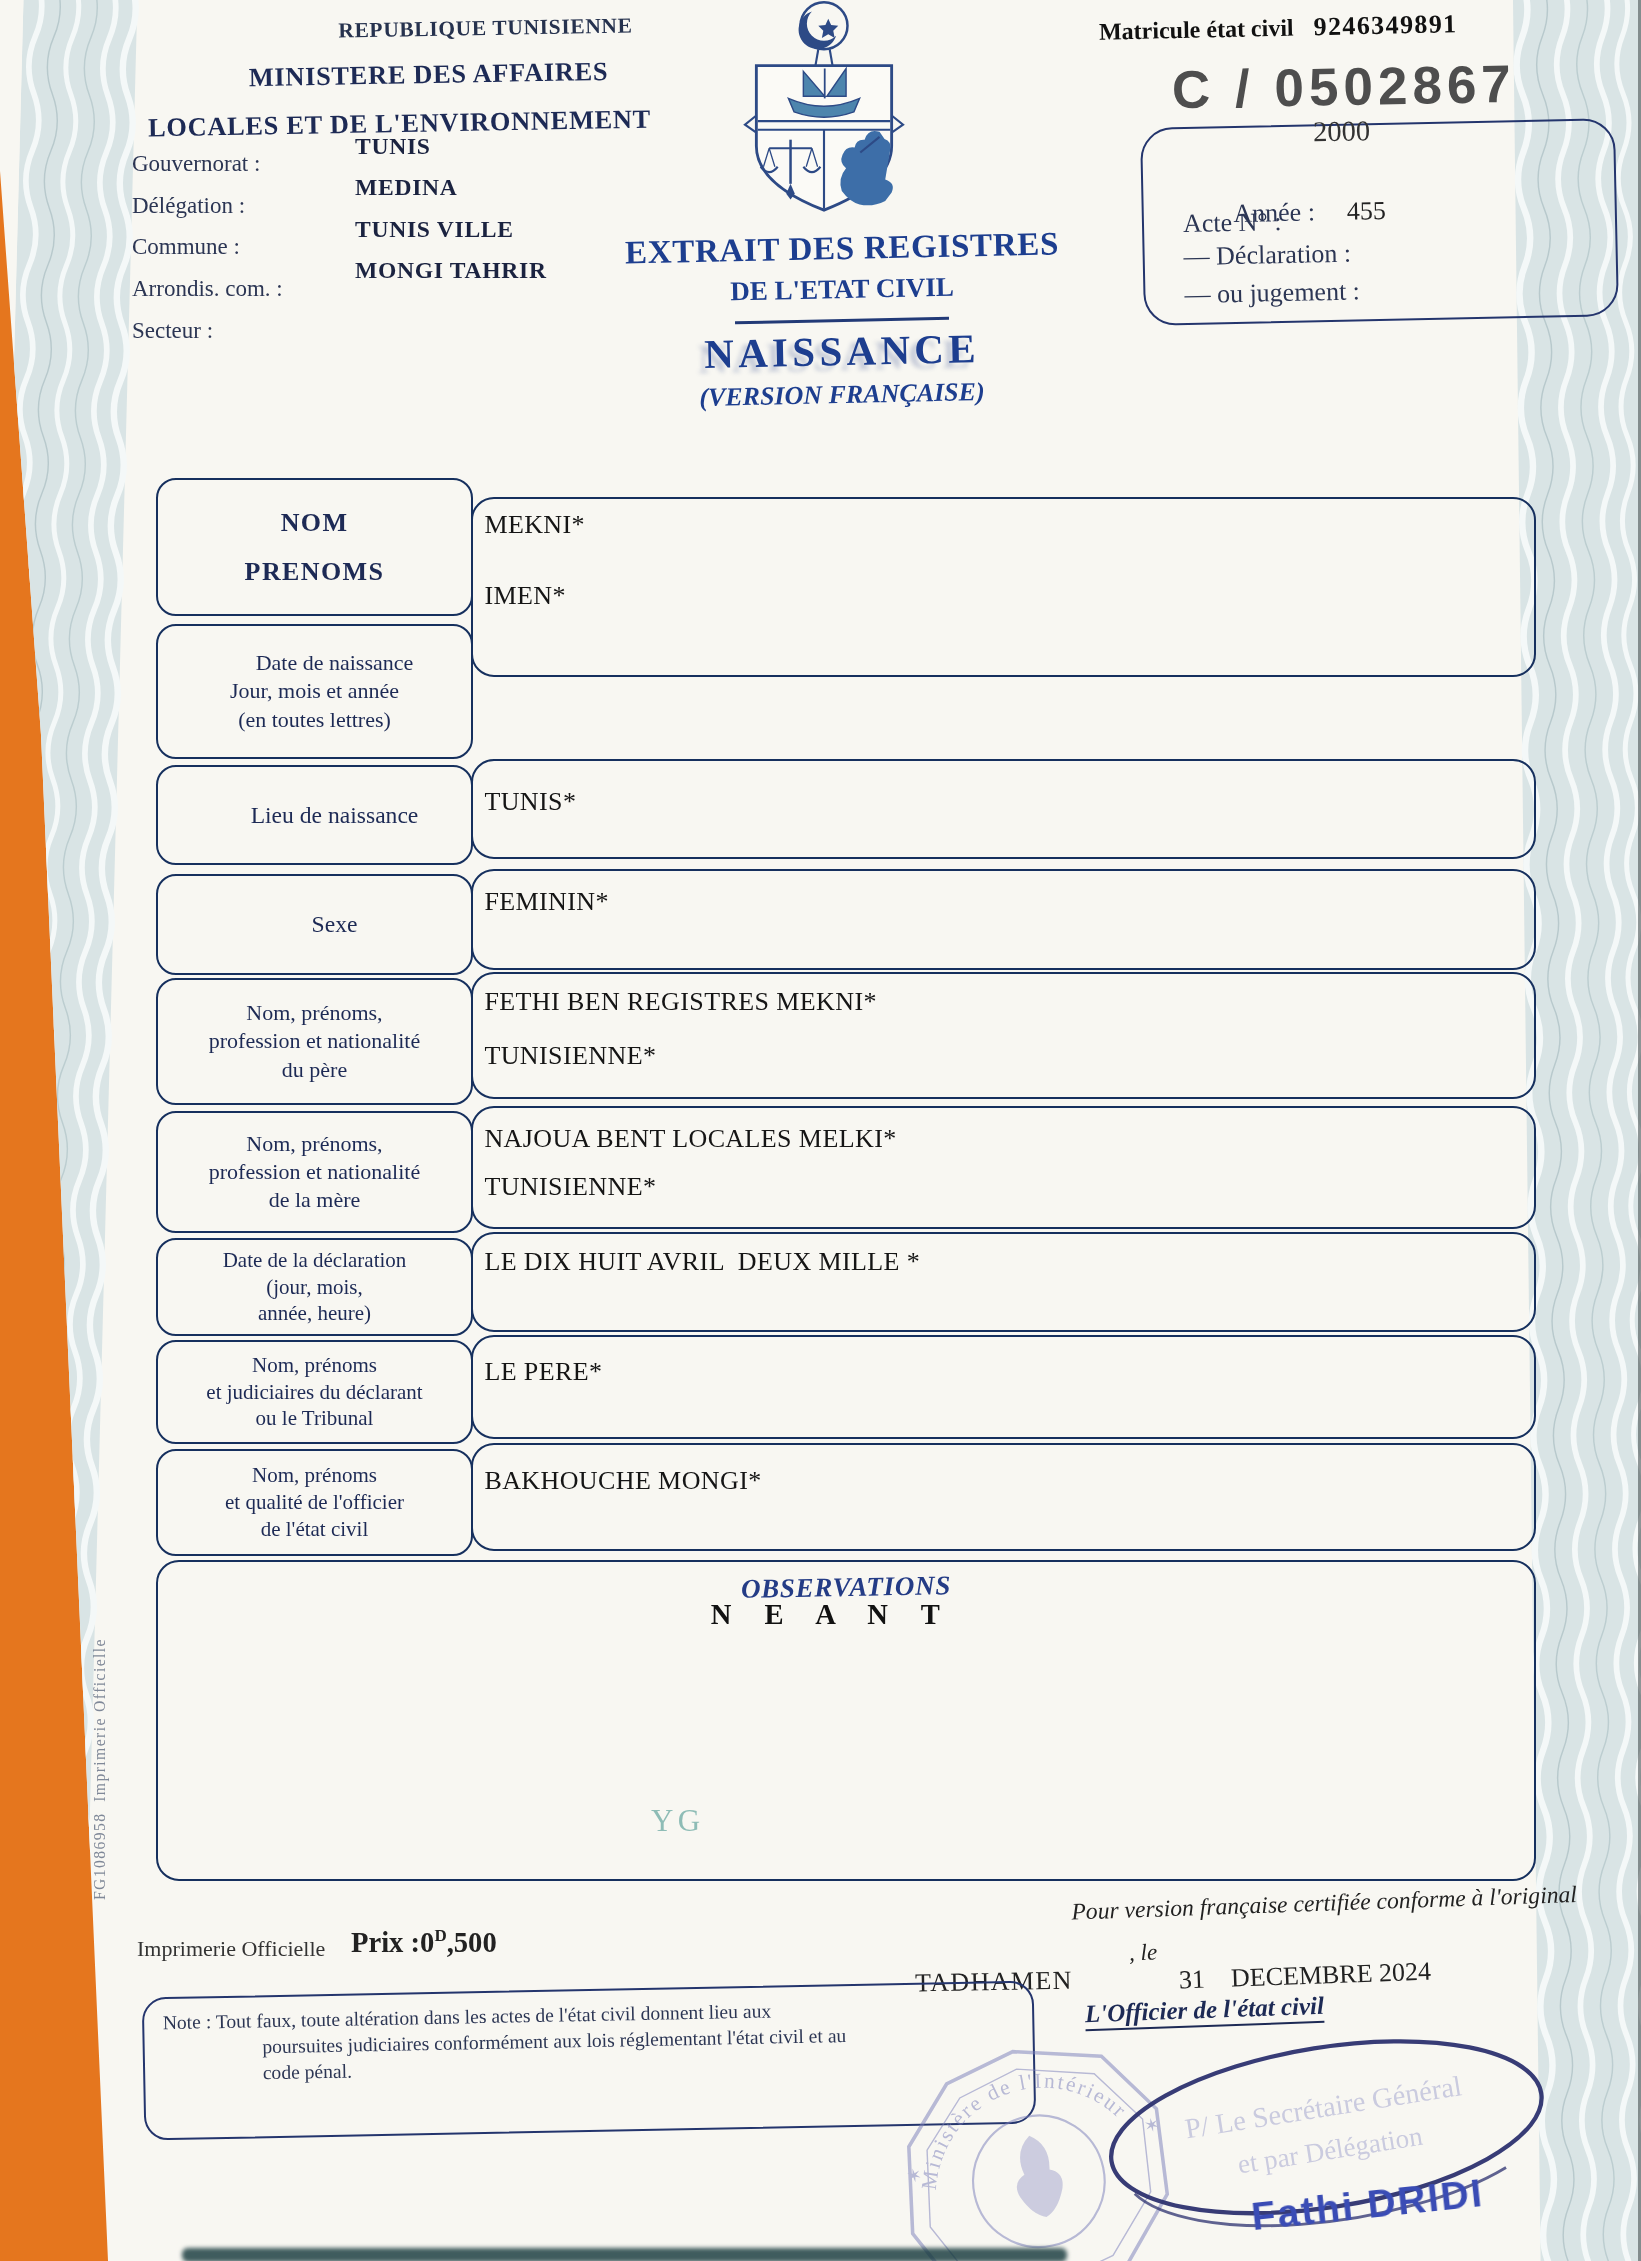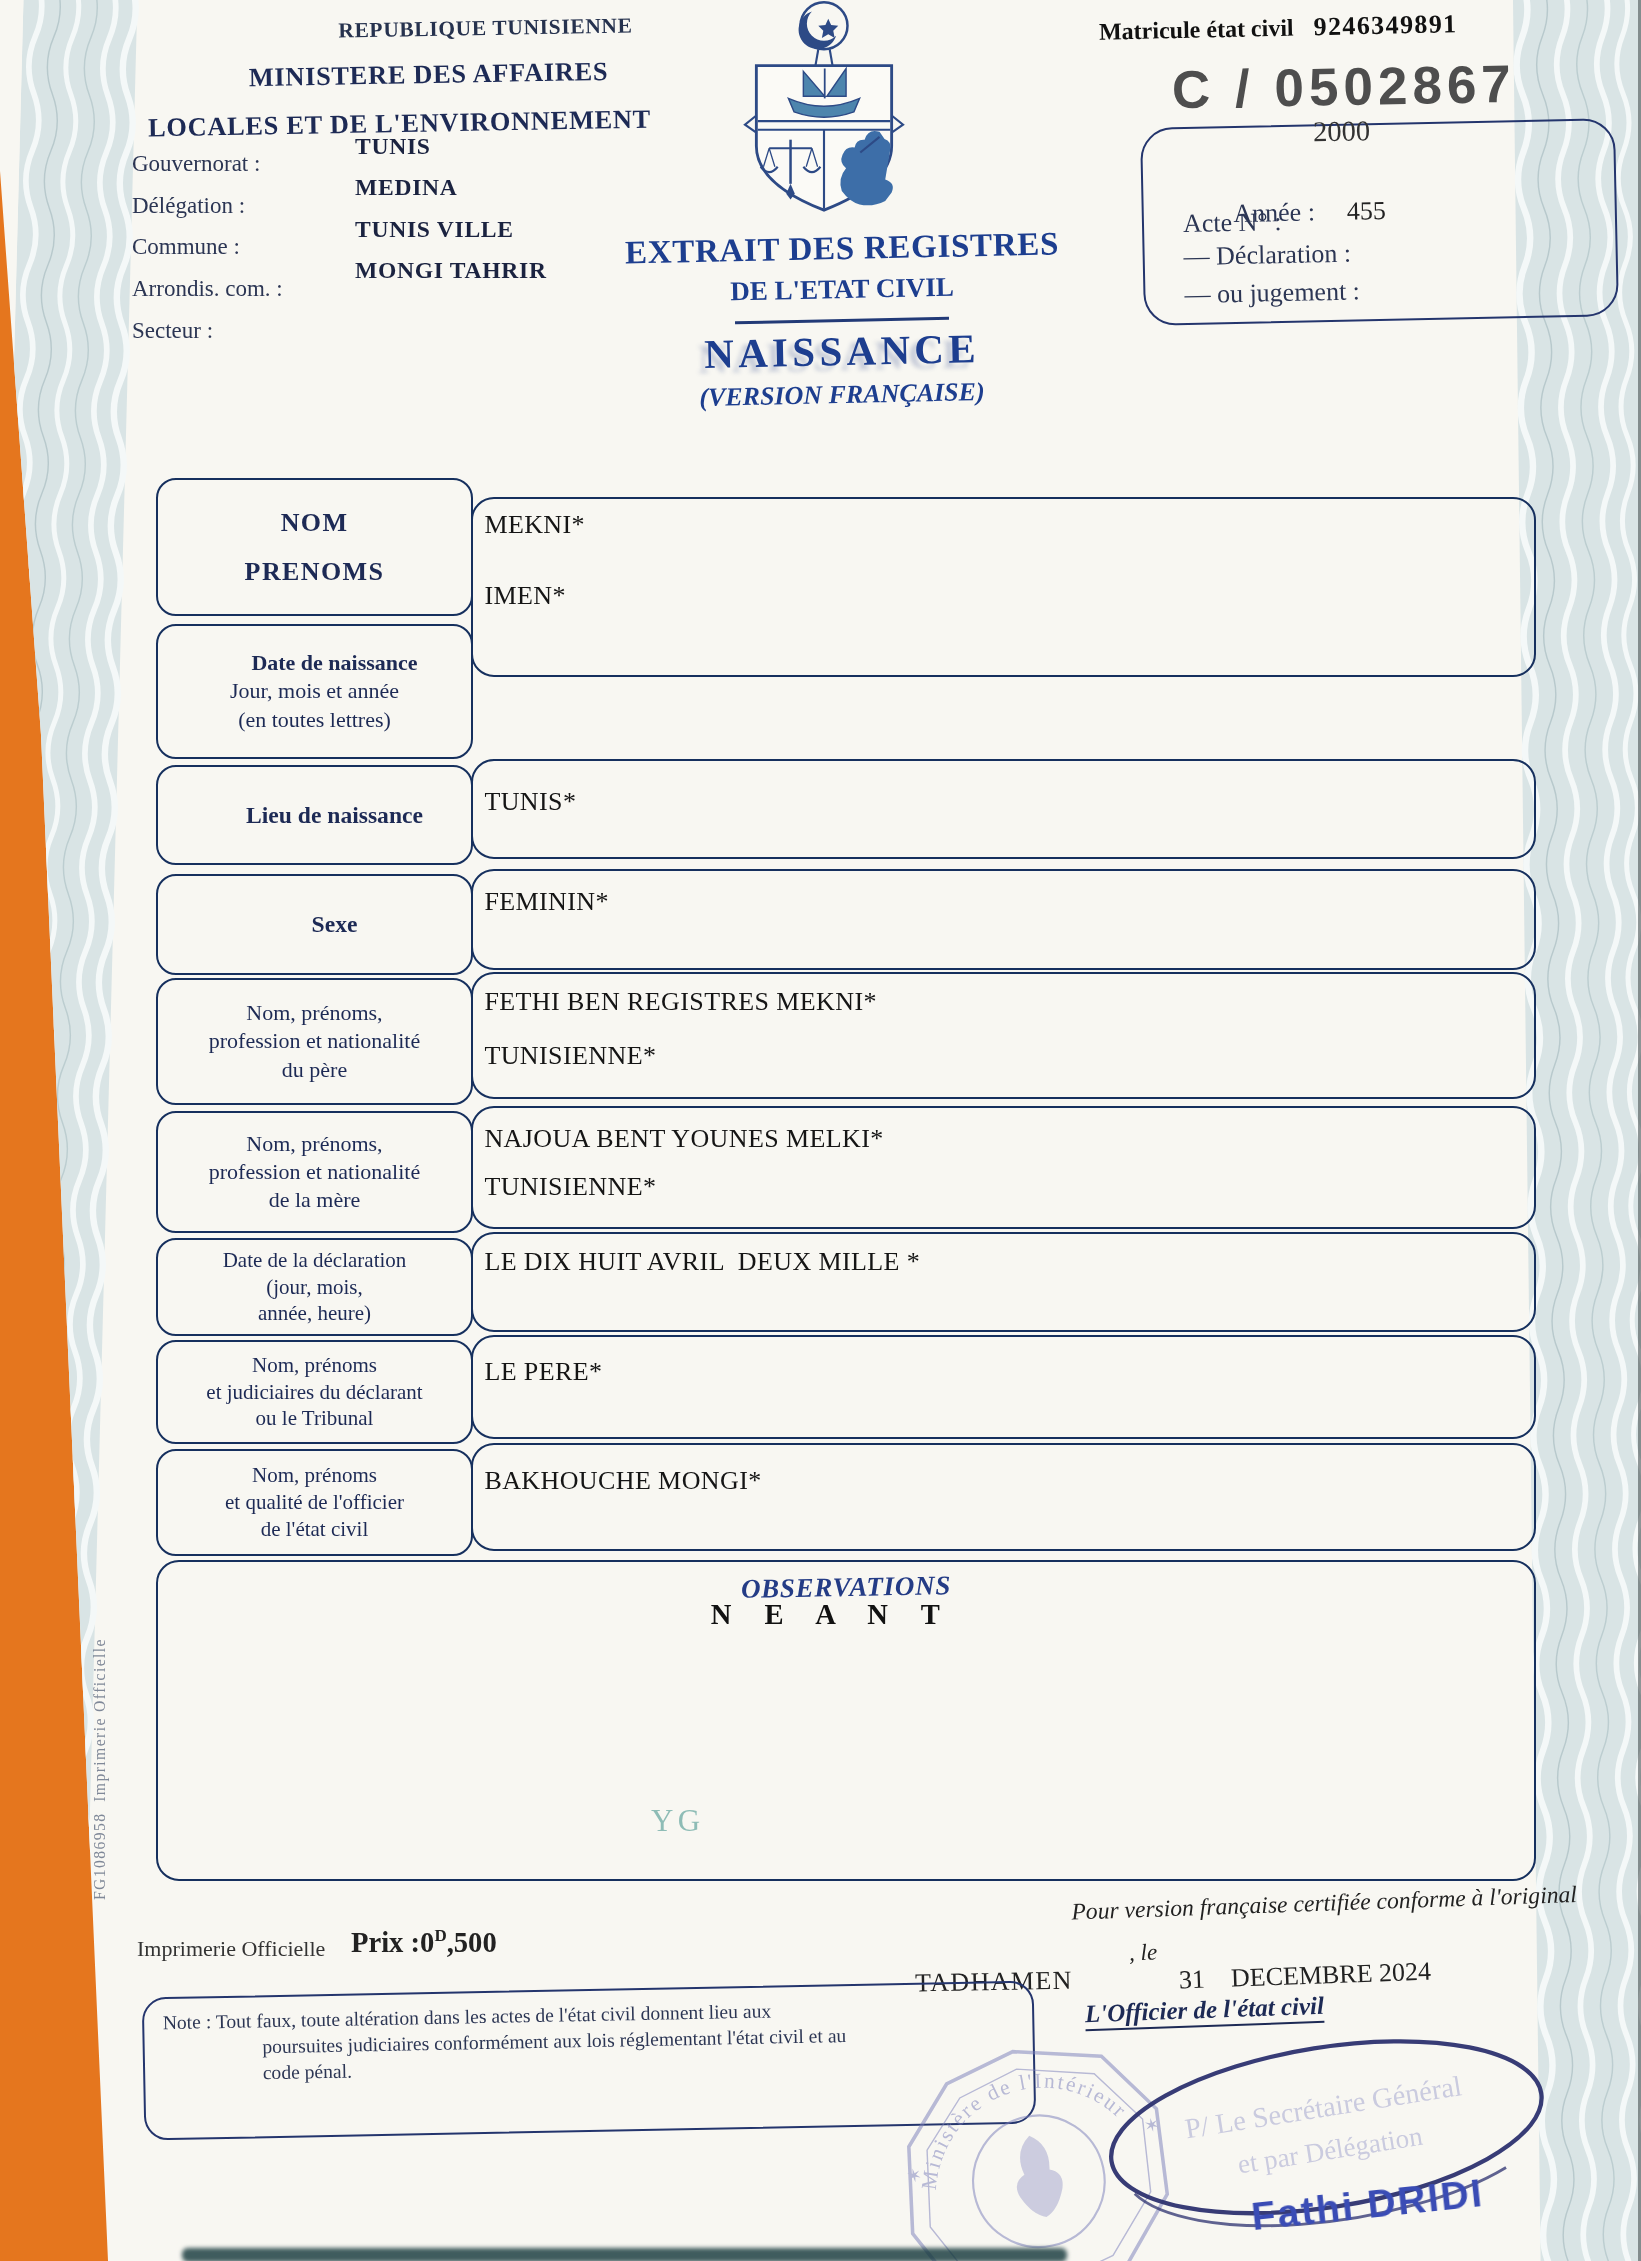--- a/index.html
+++ b/index.html
@@ -31,21 +31,21 @@
   .t2{left:592px;top:274px;width:500px;text-align:center;font-size:27px;font-weight:bold;color:#1d3e8f;transform:rotate(-1.2deg);}
   .t-rule{left:735px;top:319px;width:214px;height:2.9px;background:#223a77;transform:rotate(-1.2deg);}
   .t3{left:592px;top:327px;width:500px;text-align:center;font-size:41px;font-weight:bold;color:#1d3e8f;letter-spacing:4.3px;transform:rotate(-1.2deg);
       text-shadow:-6.4px 5px 4.3px rgba(70,90,150,.28);}
   .t4{left:592px;top:380px;width:500px;text-align:center;font-size:26px;font-weight:bold;font-style:italic;color:#1d3e8f;transform:rotate(-1.2deg);}
   
   .lbox{position:absolute;left:156px;width:313px;border:2.9px solid #16305e;border-radius:20px;
         display:flex;flex-direction:column;justify-content:center;align-items:center;text-align:center;}
   .vbox{position:absolute;left:471px;width:1065px;border:2.9px solid #16305e;border-radius:23px;padding-left:11.4px;box-sizing:border-box;}
   .lb{font-size:22px;color:#1d2a55;line-height:1.28;}
-  .lb-bold{font-weight:bold;margin-left:40px;}
+  .lb-bold{font-weight:normal;margin-left:40px;}
   .lb-big{font-size:26px;font-weight:bold;letter-spacing:1.4px;line-height:1.9;}
   .val{font-size:26px;color:#151515;white-space:pre;letter-spacing:0.4px;}
   .obs-head{position:absolute;left:0;right:0;top:10px;text-align:center;font-size:27px;font-weight:bold;font-style:italic;color:#243c86;letter-spacing:0.7px;transform:rotate(-1deg);}
   .obs-val{position:absolute;left:0;right:28.6px;top:37px;text-align:center;font-size:28.6px;font-weight:bold;color:#111;letter-spacing:13px;}
   .obs-faint{position:absolute;left:493px;top:241px;font-size:31px;color:#0f766e;opacity:.45;letter-spacing:4.3px;filter:blur(0.7px);}
   
   .cert{left:942px;top:1892px;width:635px;text-align:right;font-style:italic;font-size:23.6px;color:#222;transform:rotate(-2deg);}
   .le{left:1129px;top:1940px;font-style:italic;font-size:23px;color:#222;transform:rotate(-2deg);}
   .place{left:915px;top:1967px;font-size:26px;color:#222;letter-spacing:1.4px;transform:rotate(-1deg);}
   .date{left:1179px;top:1961px;font-size:26px;color:#222;transform:rotate(-2deg);white-space:pre;}
@@ -189,21 +189,21 @@
       <div class="val" style="margin-top:13px">FETHI BEN REGISTRES MEKNI*</div>
       <div class="val" style="margin-top:24px">TUNISIENNE*</div>
     </div>
 
     <div class="lbox" style="top:1111px;height:118px">
       <div class="lb">Nom, prénoms,</div>
       <div class="lb">profession et nationalité</div>
       <div class="lb">de la mère</div>
     </div>
     <div class="vbox" style="top:1106px;height:123px">
-      <div class="val" style="margin-top:15.7px">NAJOUA BENT YOUNES MELKI*</div>
+      <div class="val" style="margin-top:15.7px">NAJOUA BENT LOCALES MELKI*</div>
       <div class="val" style="margin-top:18.6px">TUNISIENNE*</div>
     </div>
 
     <div class="lbox" style="top:1238px;height:94px">
       <div class="lb" style="font-size:21px">Date de la déclaration</div>
       <div class="lb" style="font-size:21px">(jour, mois,</div>
       <div class="lb" style="font-size:21px">année, heure)</div>
     </div>
     <div class="vbox" style="top:1232px;height:100px">
       <div class="val" style="margin-top:13px">LE DIX HUIT AVRIL  DEUX MILLE *</div>

